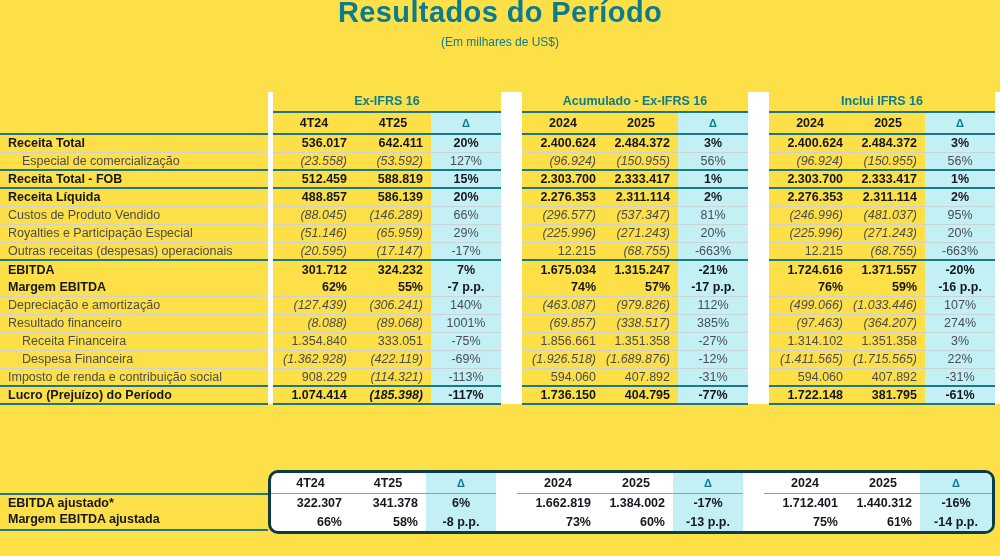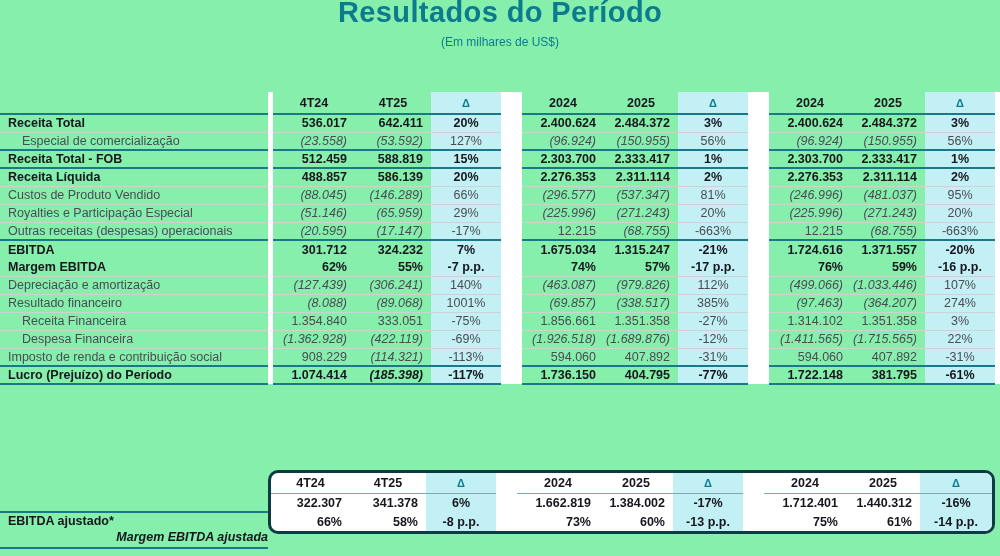--- a/index.html
+++ b/index.html
@@ -2,21 +2,21 @@
 <html style="--teal: #0d7b8e; --lineteal: #1a7888; --cyan: #c2f0f4; --darkborder: #0c3b46; --dark: #16161e; --gray: #4b4b53; --linegray: #cdd2d5;"><head>
 <meta charset="utf-8">
 <style>
   :root{
     --teal:#0d7b8e; --lineteal:#1a7888; --cyan:#c2f0f4; --darkborder:#0c3b46;
     --dark:#16161e; --gray:#4b4b53; --linegray:#cdd2d5; --boxline:#7fa8b0;
   }
   *{margin:0;padding:0;box-sizing:border-box;}
   html,body{background:#fff;}
   body{font-family:"Liberation Sans","DejaVu Sans",sans-serif;}
-  .page{position:relative;width:1000px;height:556px;background:#86efac;overflow:hidden;}
+  .page{position:relative;width:1000px;height:556px;background:#fde047;overflow:hidden;}
 
   .title{margin-top:-4px;text-align:center;color:var(--teal);font-weight:bold;
          font-size:29px;letter-spacing:0.4px;line-height:32px;}
   .subtitle{margin-top:7px;text-align:center;color:var(--teal);font-size:12px;}
 
   table{border-collapse:collapse;table-layout:fixed;}
   .main-table{position:absolute;top:92px;left:0;width:1000px;}
   td,th{padding:0;font-size:12.5px;white-space:nowrap;font-weight:normal;}
 
   .gtitle{color:var(--teal);font-weight:bold;text-align:center;height:20px;
@@ -32,27 +32,27 @@
   .delta{text-align:center;background:var(--cyan);color:var(--gray);}
   tr.bold .lbl,tr.bold .num,tr.bold .delta{font-weight:bold;color:var(--dark);}
   tr.italic td{}
   .neg{font-style:italic;}
   .gap,.fill{background:#fff;}
   tr.b-teal td.c{border-top:2px solid var(--lineteal);}
   tr.b-gray td.c{border-top:1px solid var(--linegray);}
   tr.bb td.c{border-bottom:2px solid var(--lineteal);}
 
   .bottom{position:absolute;top:470px;left:0;width:1000px;height:70px;}
-  .b-label-col{position:absolute;left:0;top:21px;width:268px;}
+  .b-label-col{position:absolute;left:0;top:3px;width:268px;}
   .b-spacer{height:20px;}
   .b-lab{height:19px;line-height:17px;padding-left:8px;font-weight:bold;color:var(--dark);
          font-size:12.5px;white-space:nowrap;}
   .b-lab.top{border-top:2px solid var(--lineteal);}
   .b-lab.bot{border-bottom:2px solid var(--lineteal);line-height:15px;}
-  .b-lab.italic{font-style:italic;text-align:right;}
+  .b-lab.italic{}
   .b-box{position:absolute;left:268px;top:0;width:727px;height:64px;
          border:3px solid var(--darkborder);border-radius:10px;overflow:hidden;background:#fff;}
   .b-table{width:721px;}
   .b-table .bhead td{height:20px;font-weight:bold;color:var(--dark);text-align:center;
                      vertical-align:middle;border-bottom:1px solid var(--boxline);}
   .b-table .bhead td.gap{border-bottom:none;}
   .b-table tr.datarow td{height:19px;}
 </style>
 </head>
 <body>
@@ -73,20 +73,30 @@
       <col style="width:82px">
         <col style="width:74px">
         <col style="width:70px">
       <col style="width:21px">
       <col style="width:82px">
         <col style="width:74px">
         <col style="width:70px">
       <col style="width:5px">
     </colgroup>
     <tbody>
+      <tr>
+        <td></td>
+          <td class="gap"></td>
+        <td class="gtitle" colspan="3">Ex-IFRS 16</td>
+        <td class="gap"></td>
+        <td class="gtitle" colspan="3">Acumulado - Ex-IFRS 16</td>
+        <td class="gap"></td>
+        <td class="gtitle" colspan="3">Inclui IFRS 16</td>
+        <td class="fill"></td>
+      </tr>
       <tr class="chead">
         <td></td>
           <td class="gap"></td>
         <td>4T24</td>
         <td>4T25</td>
         <td class="delta-h"><span class="dsym">Δ</span></td>
         <td class="gap"></td>
         <td>2024</td>
         <td>2025</td>
         <td class="delta-h"><span class="dsym">Δ</span></td>

